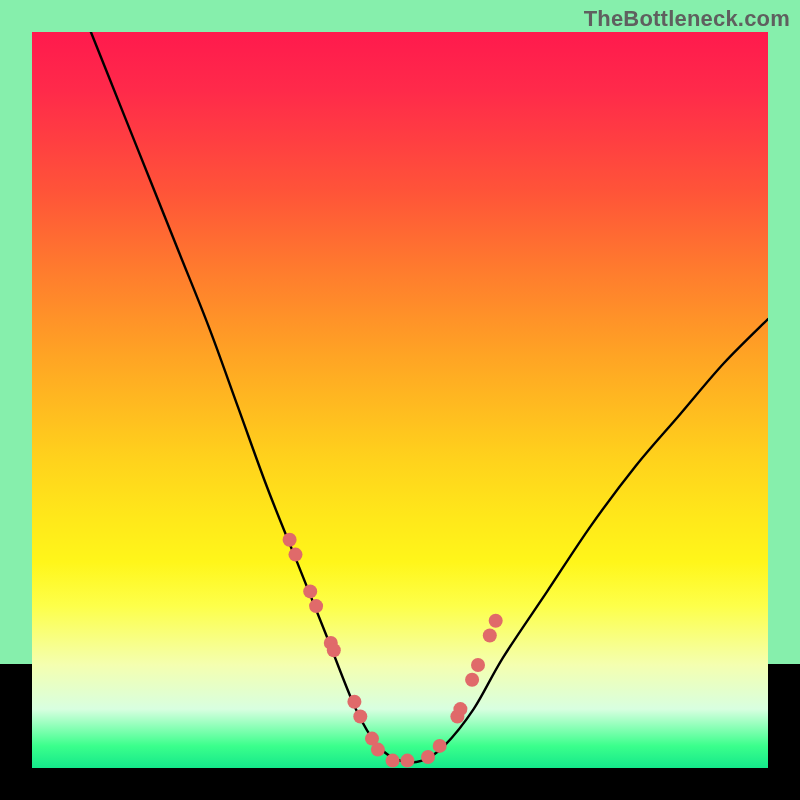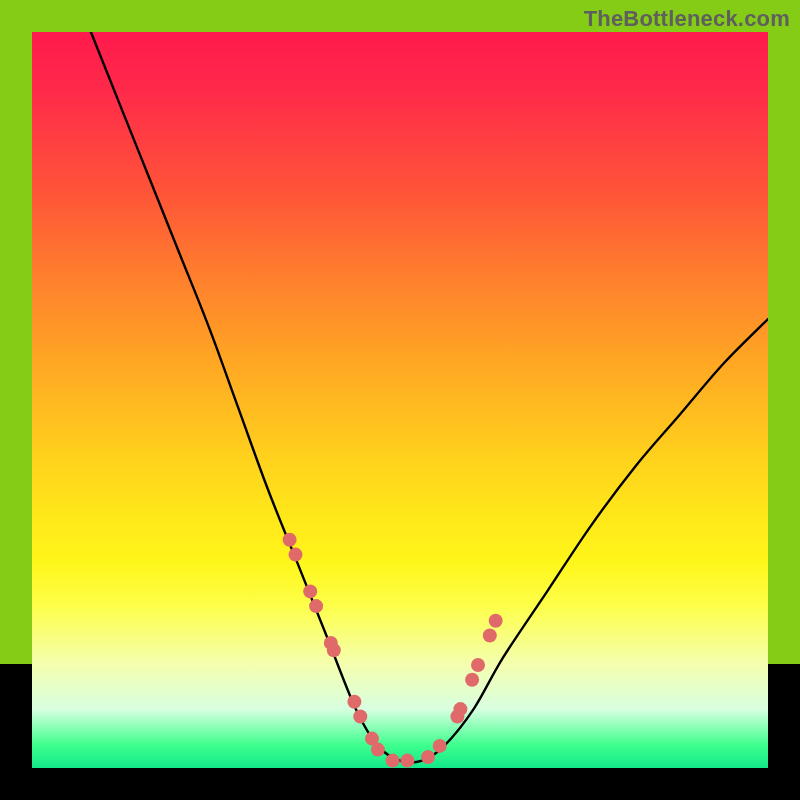--- a/index.html
+++ b/index.html
@@ -1,20 +1,20 @@
 <!DOCTYPE html>
 <html><head>
 <meta charset="utf-8">
 <style>
   * { margin: 0; padding: 0; box-sizing: border-box; }
   html, body { width: 800px; height: 800px; overflow: hidden; background: #000; }
   .frame {
     width: 800px;
     height: 664px;
-    background: #84cc16;
+    background: #86efac;
     position: relative;
   }
   .plot {
     position: absolute;
     left: 32px;
     top: 32px;
     width: 736px;
     height: 736px;
     background: linear-gradient(to bottom,
       #ff1a4d 0%,

